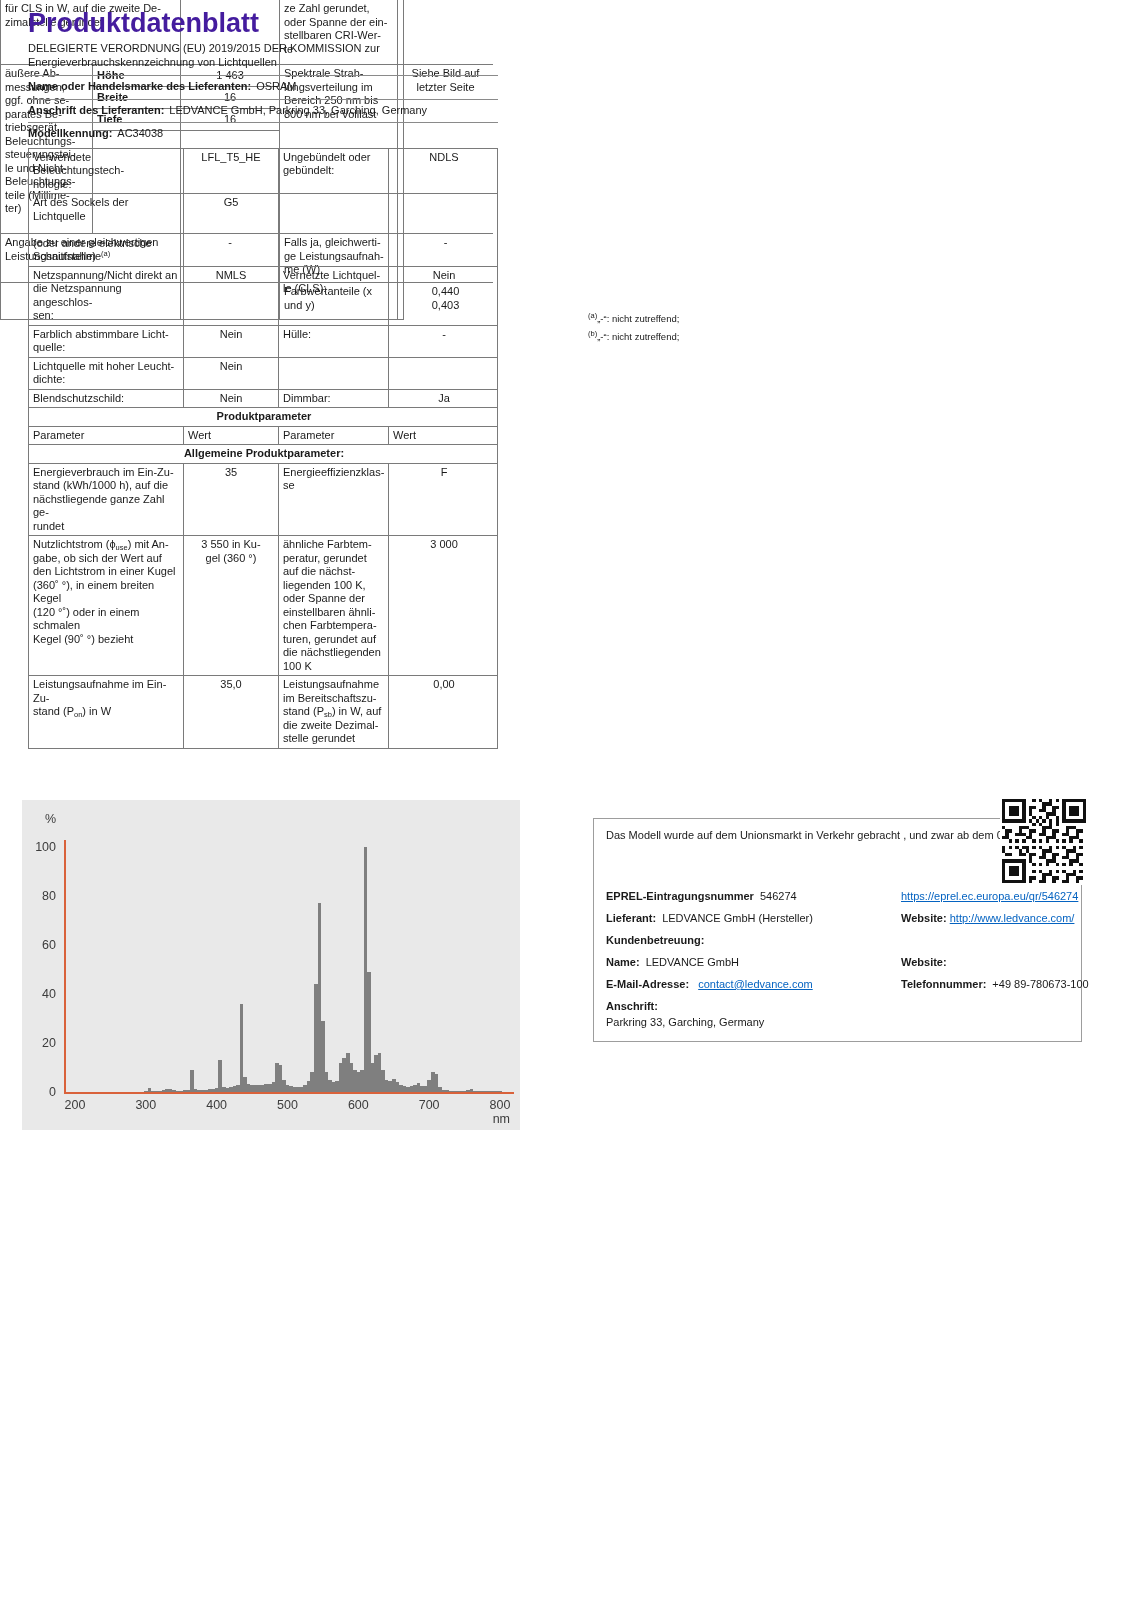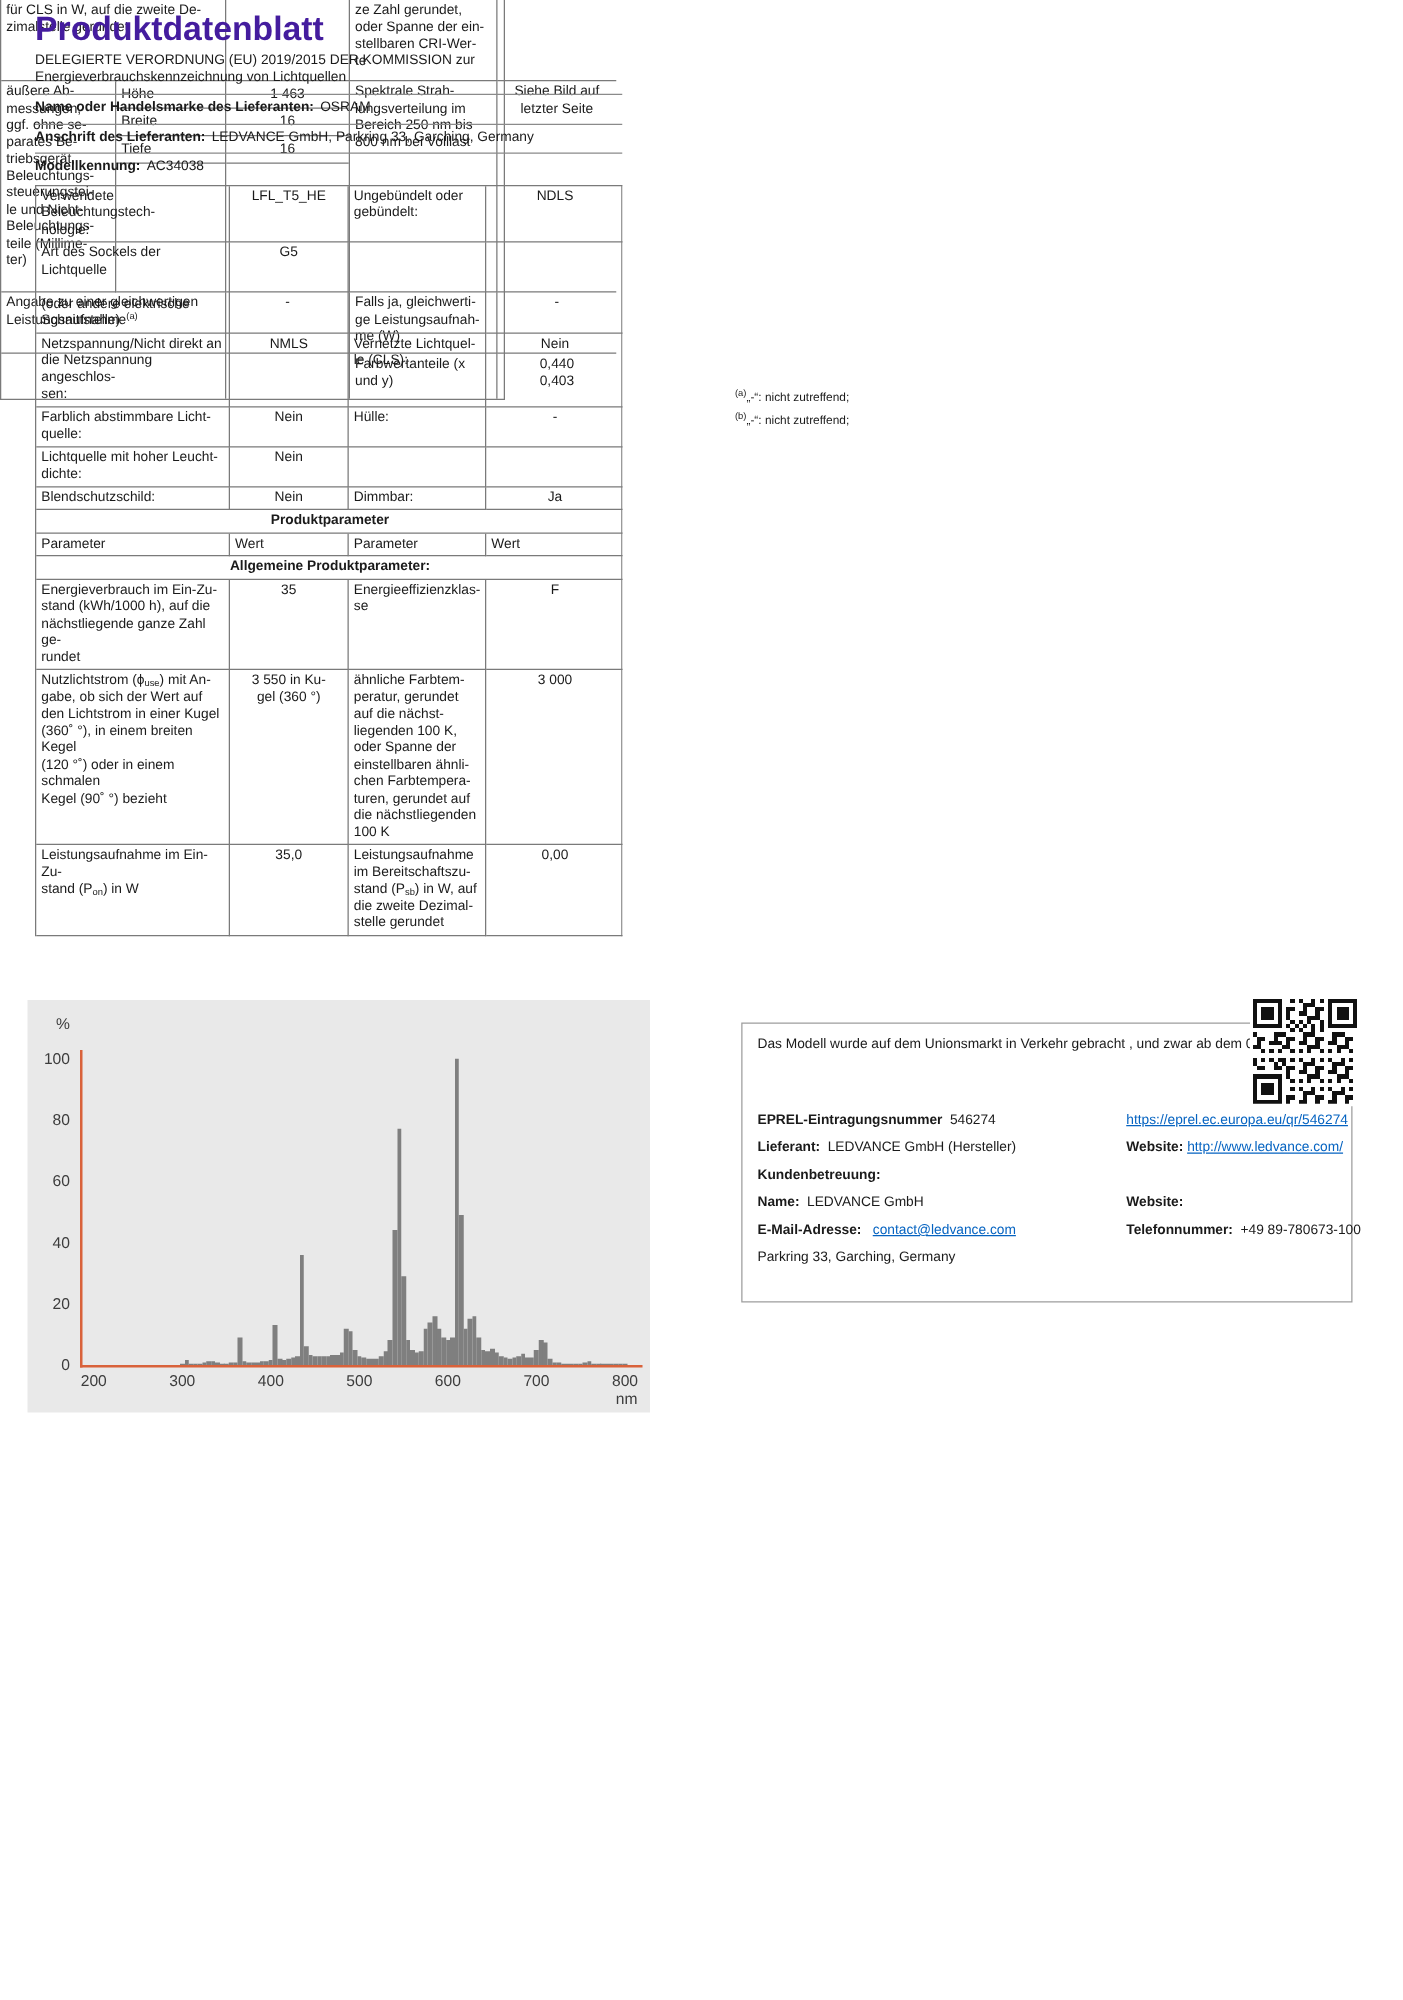--- a/index.html
+++ b/index.html
@@ -33,21 +33,21 @@
   #page2{left:588px;top:0;width:404px;
         border-left:1px solid #7a7a7a;border-right:1px solid #7a7a7a;border-bottom:1px solid #7a7a7a;
         box-sizing:border-box;display:grid;grid-template-columns:92px 88px 99px 118px 95px;
         font-size:11px;line-height:13.5px;}
   #page2 > div{border-right:1px solid #7a7a7a;border-bottom:1px solid #7a7a7a;padding:2px 4px;}
   #page2 > div.lastcol{border-right:none;}
   #page2 > div.lastrow{border-bottom:none;}
   #page2 .pc{text-align:left;}
   #page2 .vc{text-align:center;}
   #page2 .nopad{padding:0;}
-  .dimkey{height:21px;line-height:21px;border-bottom:1px solid #7a7a7a;padding:0 4px;}
+  .dimkey{height:21px;line-height:21px;border-bottom:1px solid #7a7a7a;padding:0 4px;font-weight:bold;}
   .dimval{height:21px;line-height:21px;border-bottom:1px solid #7a7a7a;text-align:center;}
   .footnotes{position:absolute;left:588px;top:310px;font-size:9.5px;line-height:18px;}
   
   #chart-panel{left:22px;top:800px;width:498px;height:330px;background:#e9e9e9;}
   .bar{position:absolute;background:#7f7f7f;}
   .axis{position:absolute;background:#d9623b;}
   .ytick{position:absolute;width:34px;text-align:right;font-size:12.5px;color:#3c3c3c;height:14px;line-height:14px;}
   .xtick{position:absolute;width:44px;text-align:center;font-size:12.5px;color:#3c3c3c;height:14px;line-height:14px;}
   .axlabel{position:absolute;font-size:12.5px;color:#3c3c3c;}
   
@@ -314,20 +314,23 @@
   <div class="p4row">
     <b>Kundenbetreuung:</b>
   </div>
   <div class="p4row">
     <b>Name:</b><span class="val">LEDVANCE GmbH</span>
     <span class="right"><b>Website:</b></span>
   </div>
   <div class="p4row">
     <b>E-Mail-Adresse:</b> <a href="#" class="val">contact@ledvance.com</a>
     <span class="right"><b>Telefonnummer:</b><span class="val">+49 89-780673-100</span></span>
+  </div>
+  <div class="p4row" style="min-height:16px;">
+    <b>Anschrift:</b>
   </div>
   <div class="p4row">
     <span>Parkring 33, Garching, Germany</span>
   </div>
 </div>
 <div id="qr" class="abs">
     <svg viewBox="0 0 25 25" shape-rendering="crispEdges">
       <rect x="9" y="0" width="1" height="1" fill="#111"></rect>
       <rect x="11" y="0" width="1" height="1" fill="#111"></rect>
       <rect x="14" y="0" width="1" height="1" fill="#111"></rect>

